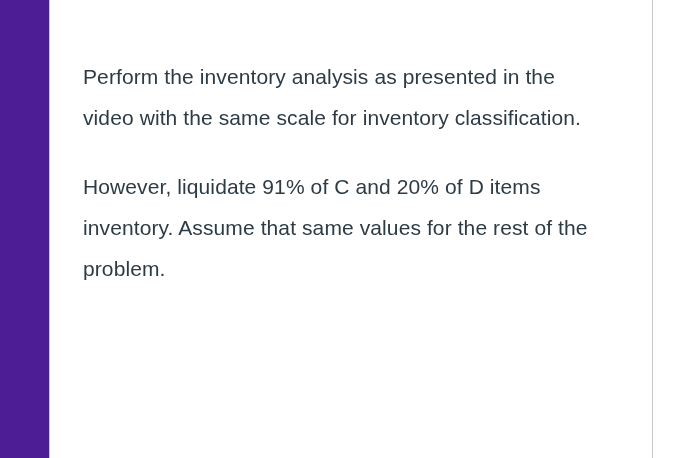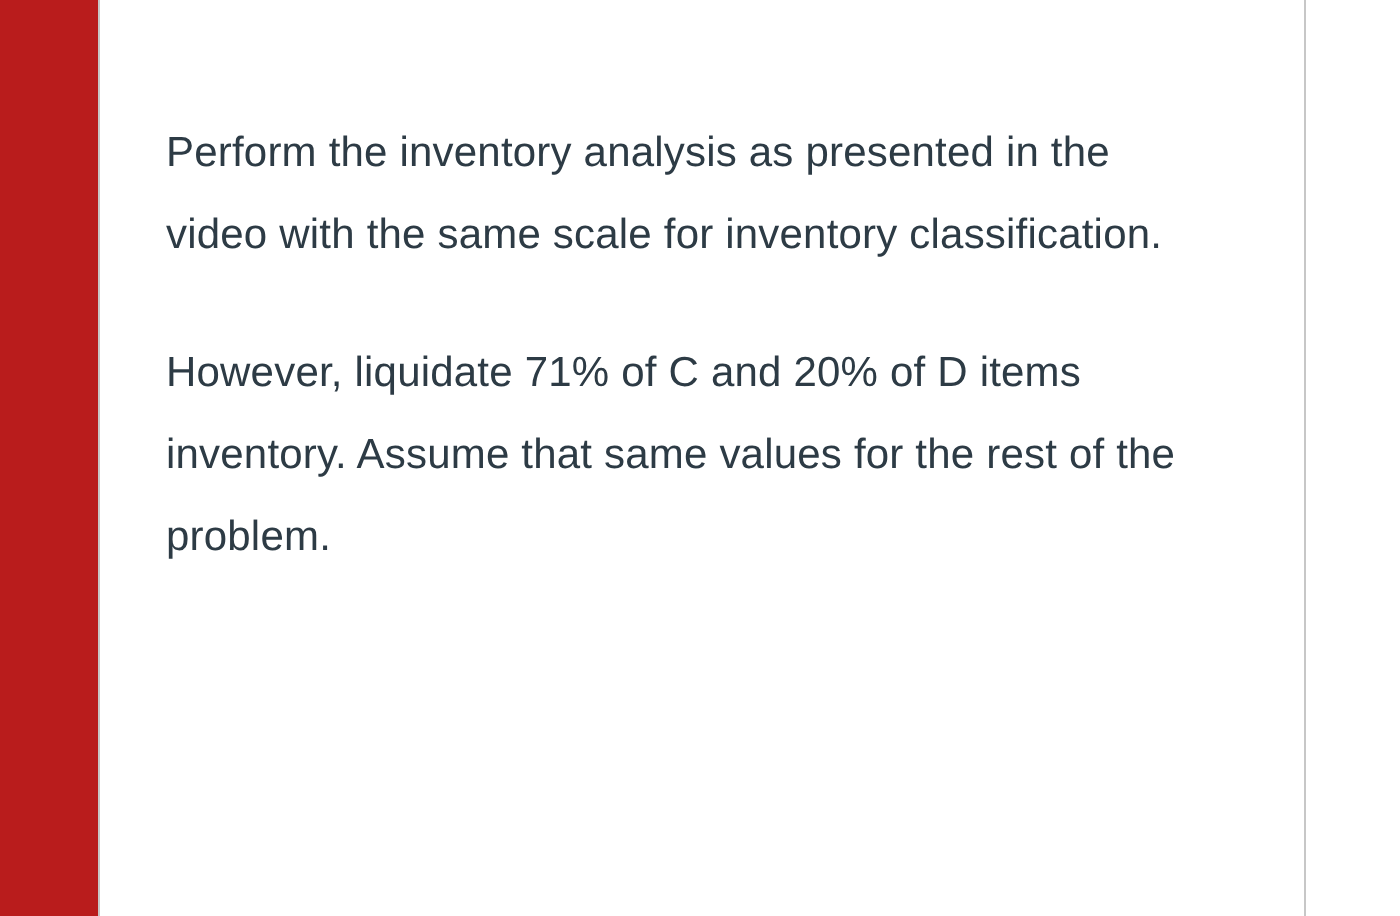--- a/index.html
+++ b/index.html
@@ -12,21 +12,21 @@
     height: 458px;
     background: #ffffff;
     font-family: "Liberation Sans", sans-serif;
     overflow: hidden;
   }
 
   #screen {
     position: relative;
     width: 592px;
     height: 458px;
-    background: #b91c1c;
+    background: #4c1d95;
     box-sizing: border-box;
   }
 
   
   .rule {
     position: absolute;
     top: 0;
     bottom: 0;
     width: 1px;
     background: #c7c7c7;
@@ -70,19 +70,19 @@
   <div class="rule left"></div>
 
   <div class="rule right"></div>
 
   <div class="content-column">
 
     <div class="description-body">
 
       <p>Perform the inventory analysis as presented in the video with the same scale for inventory classification.</p>
 
-      <p>However, liquidate 71% of C and 20% of D items inventory. Assume that same values for the rest of the problem.</p>
+      <p>However, liquidate 91% of C and 20% of D items inventory. Assume that same values for the rest of the problem.</p>
 
 
     </div>
   </div>
 
 </div>
 
 </body></html>

